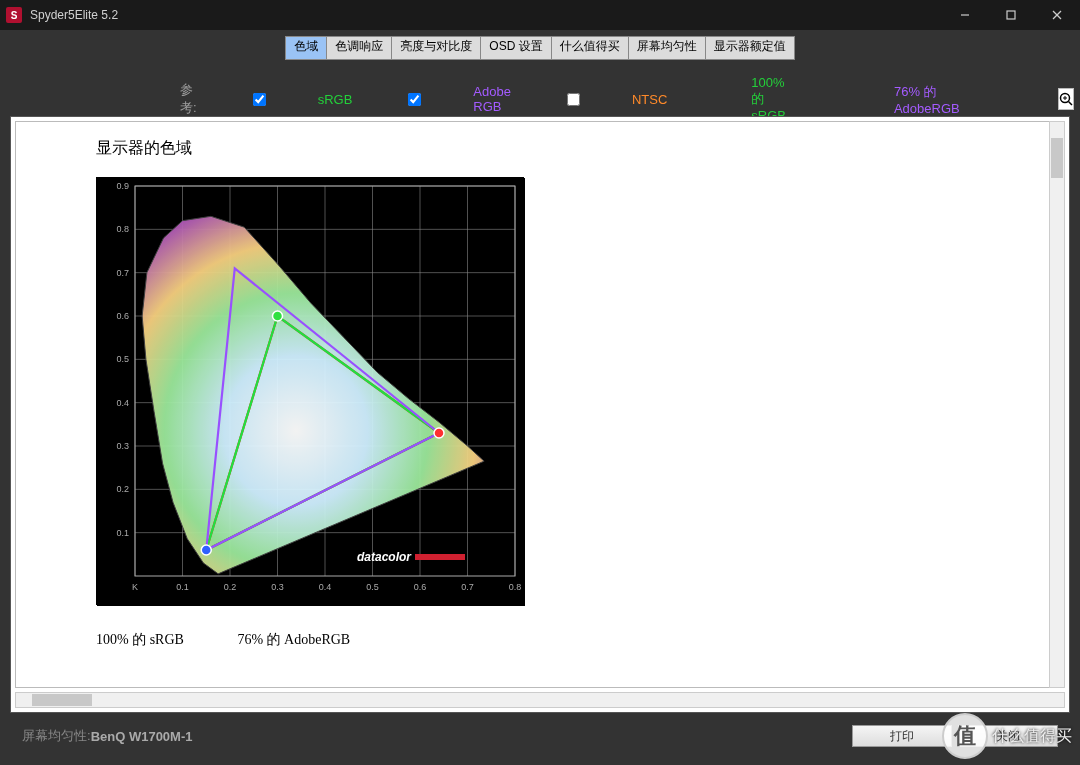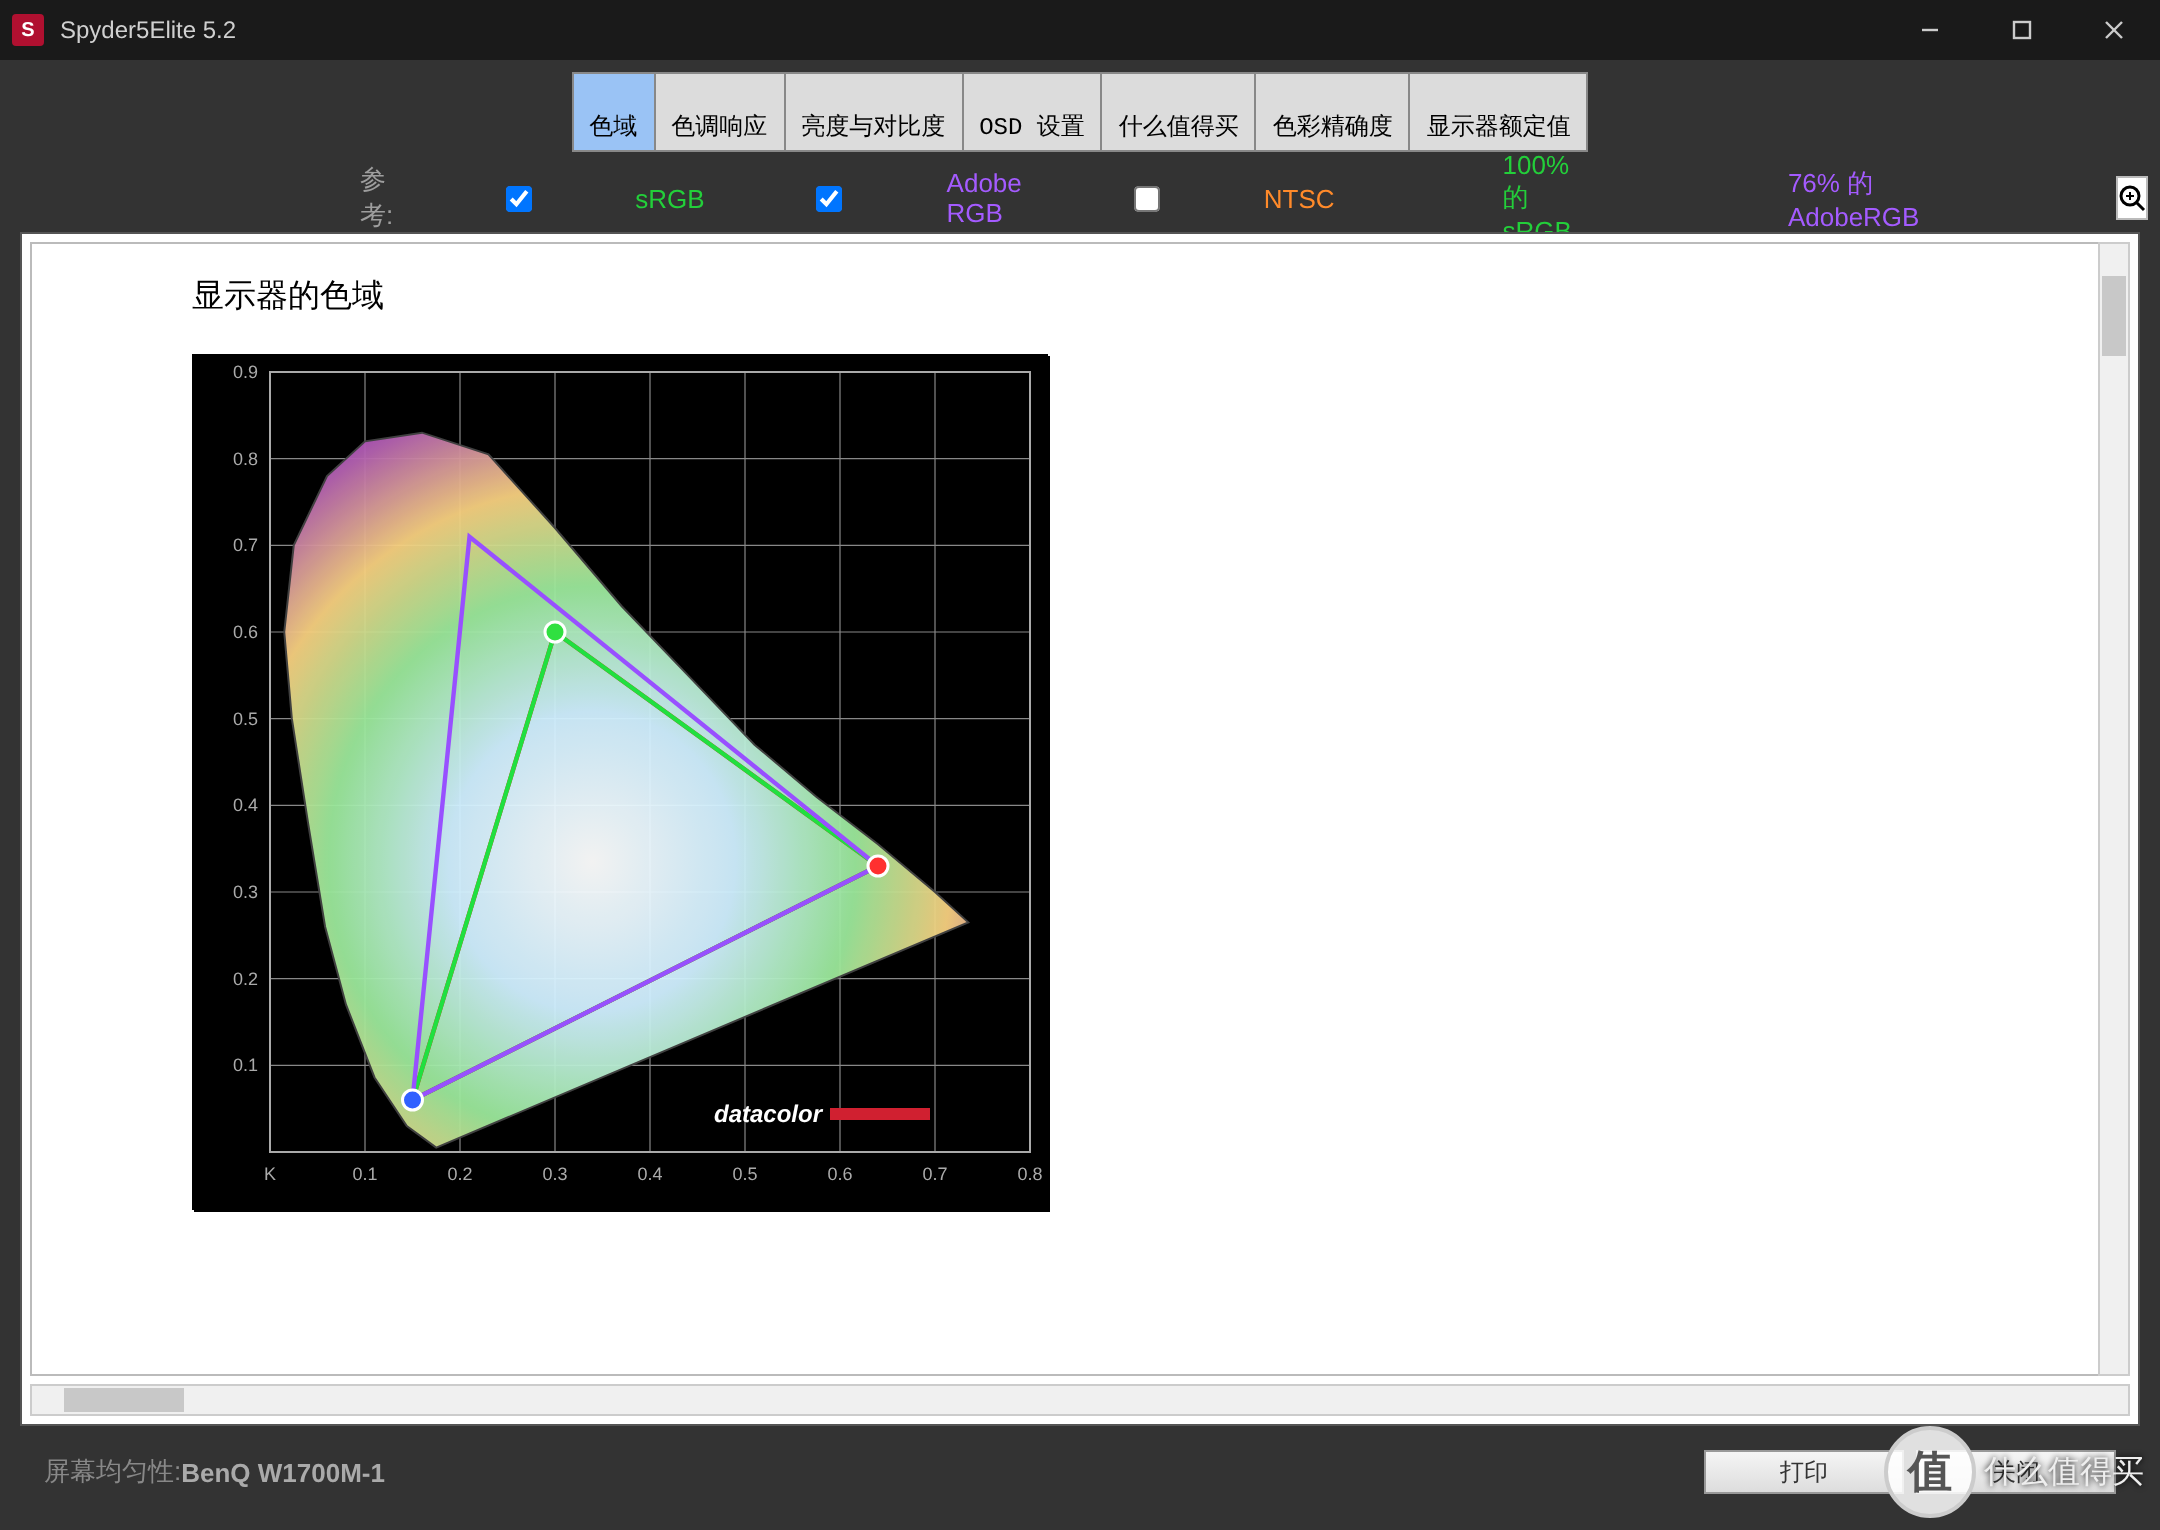--- a/index.html
+++ b/index.html
@@ -10,21 +10,21 @@
   .titlebar { height: 30px; background: #1a1a1a; color: #d0d0d0; display: flex; align-items: center; font-size: 12px; }
   .titlebar .app-icon { width: 16px; height: 16px; margin: 0 8px 0 6px; background: #b01030; border-radius: 2px; display:flex; align-items:center; justify-content:center; font-weight:bold; color:#fff; font-size:10px;}
   .titlebar .title { flex: none; }
   .titlebar .spacer { flex: 1; }
   .titlebar .winbtn { width: 46px; height: 30px; display: flex; align-items: center; justify-content: center; color: #ccc; }
   .titlebar .winbtn svg { stroke: #ccc; }
 
   .shell { flex:1; background:#333333; padding: 6px 10px 6px 10px; display:flex; flex-direction:column; }
 
   .tabstrip { display:flex; justify-content:center; height:24px; }
-  .tabstrip .tab { background:#dcdcdc; color:#000; font-size:12px; padding:19px 8px; border:1px solid #888; line-height:16px;font-family:Liberation Mono, monospace; }
+  .tabstrip .tab { background:#dcdcdc; color:#000; font-size:12px; padding:1px 8px; border:1px solid #888; line-height:16px; }
   .tabstrip .tab + .tab { border-left:none; }
   .tabstrip .tab.active { background:#9ac3f5; }
 
   .toolbar { margin-top:28px; height:22px; display:flex; align-items:center; font-size:13px; color:#888;gap:48px; }
   .toolbar .lbl-ref { color:#9e9e9e; margin-left:170px; }
   .toolbar input[type=checkbox] { margin:0 4px 0 8px; vertical-align:middle; }
   .toolbar .srgb { color:#23cf3a; }
   .toolbar .argb { color:#a45bff; }
   .toolbar .ntsc { color:#ff8a2a; }
   .toolbar .pct-srgb { color:#23cf3a; margin-left:36px; }
@@ -83,21 +83,21 @@
       </div>
   </div>
 
   <div class="shell">
     <div class="tabstrip" id="tabstrip">
         <div class="tab active">色域</div>
         <div class="tab">色调响应</div>
         <div class="tab">亮度与对比度</div>
         <div class="tab">OSD 设置</div>
         <div class="tab">什么值得买</div>
-        <div class="tab">色彩精确度</div>
+        <div class="tab">屏幕均匀性</div>
         <div class="tab">显示器额定值</div>
       </div>
 
     <div class="toolbar">
       <span class="lbl-ref">参考:</span>
       <input type="checkbox" id="cb-srgb" checked="" style="">
       <span class="srgb">sRGB</span>
       <input type="checkbox" id="cb-argb" checked="" style="">
       <span class="argb">Adobe RGB</span>
       <input type="checkbox" id="cb-ntsc" style="">
@@ -185,20 +185,24 @@
                 <polyline points="342,255 180.49999999999997,138 109.24999999999999,372 342,255" fill="none" stroke="#ff2020" stroke-width="2.2"></polyline>
                 <polyline points="342,255 180.49999999999997,138 109.24999999999999,372 342,255" fill="none" stroke="#20e040" stroke-width="2.2"></polyline>
                 <polyline points="342,255 137.75,90.33333333333337 109.24999999999999,372 342,255" fill="none" stroke="#9850ff" stroke-width="2.2"></polyline>
                 <circle cx="342" cy="255" r="5" fill="#ff3030" stroke="#fff" stroke-width="1.5"></circle>
                 <circle cx="180.49999999999997" cy="138" r="5" fill="#30e040" stroke="#fff" stroke-width="1.5"></circle>
                 <circle cx="109.24999999999999" cy="372" r="5" fill="#3060ff" stroke="#fff" stroke-width="1.5"></circle>
                 <rect x="318" y="376" width="50" height="6" fill="#d02030"></rect>
                 <text x="314" y="383" text-anchor="end" fill="#fff" font-size="12" font-style="italic" font-weight="bold">datacolor</text>
               </svg>
           </div>
+          <div class="result-line">
+            <span>100% 的 sRGB</span>
+            <span>76% 的 AdobeRGB</span>
+          </div>
         </div>
       </div>
       <div class="vscroll">
           <div class="thumb"></div>
         </div>
       <div class="hscroll">
           <div class="thumb"></div>
         </div>
     </div>
 

